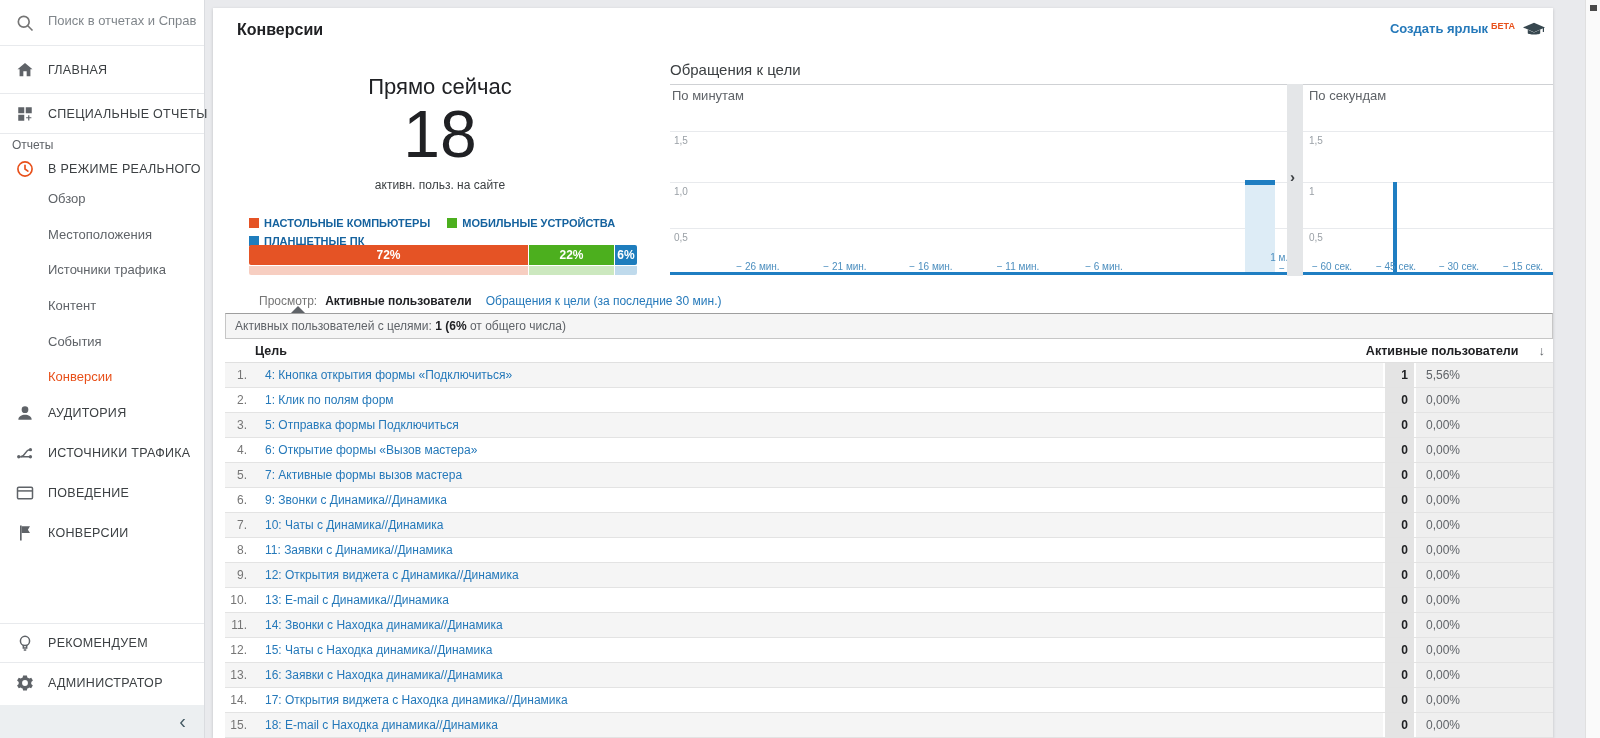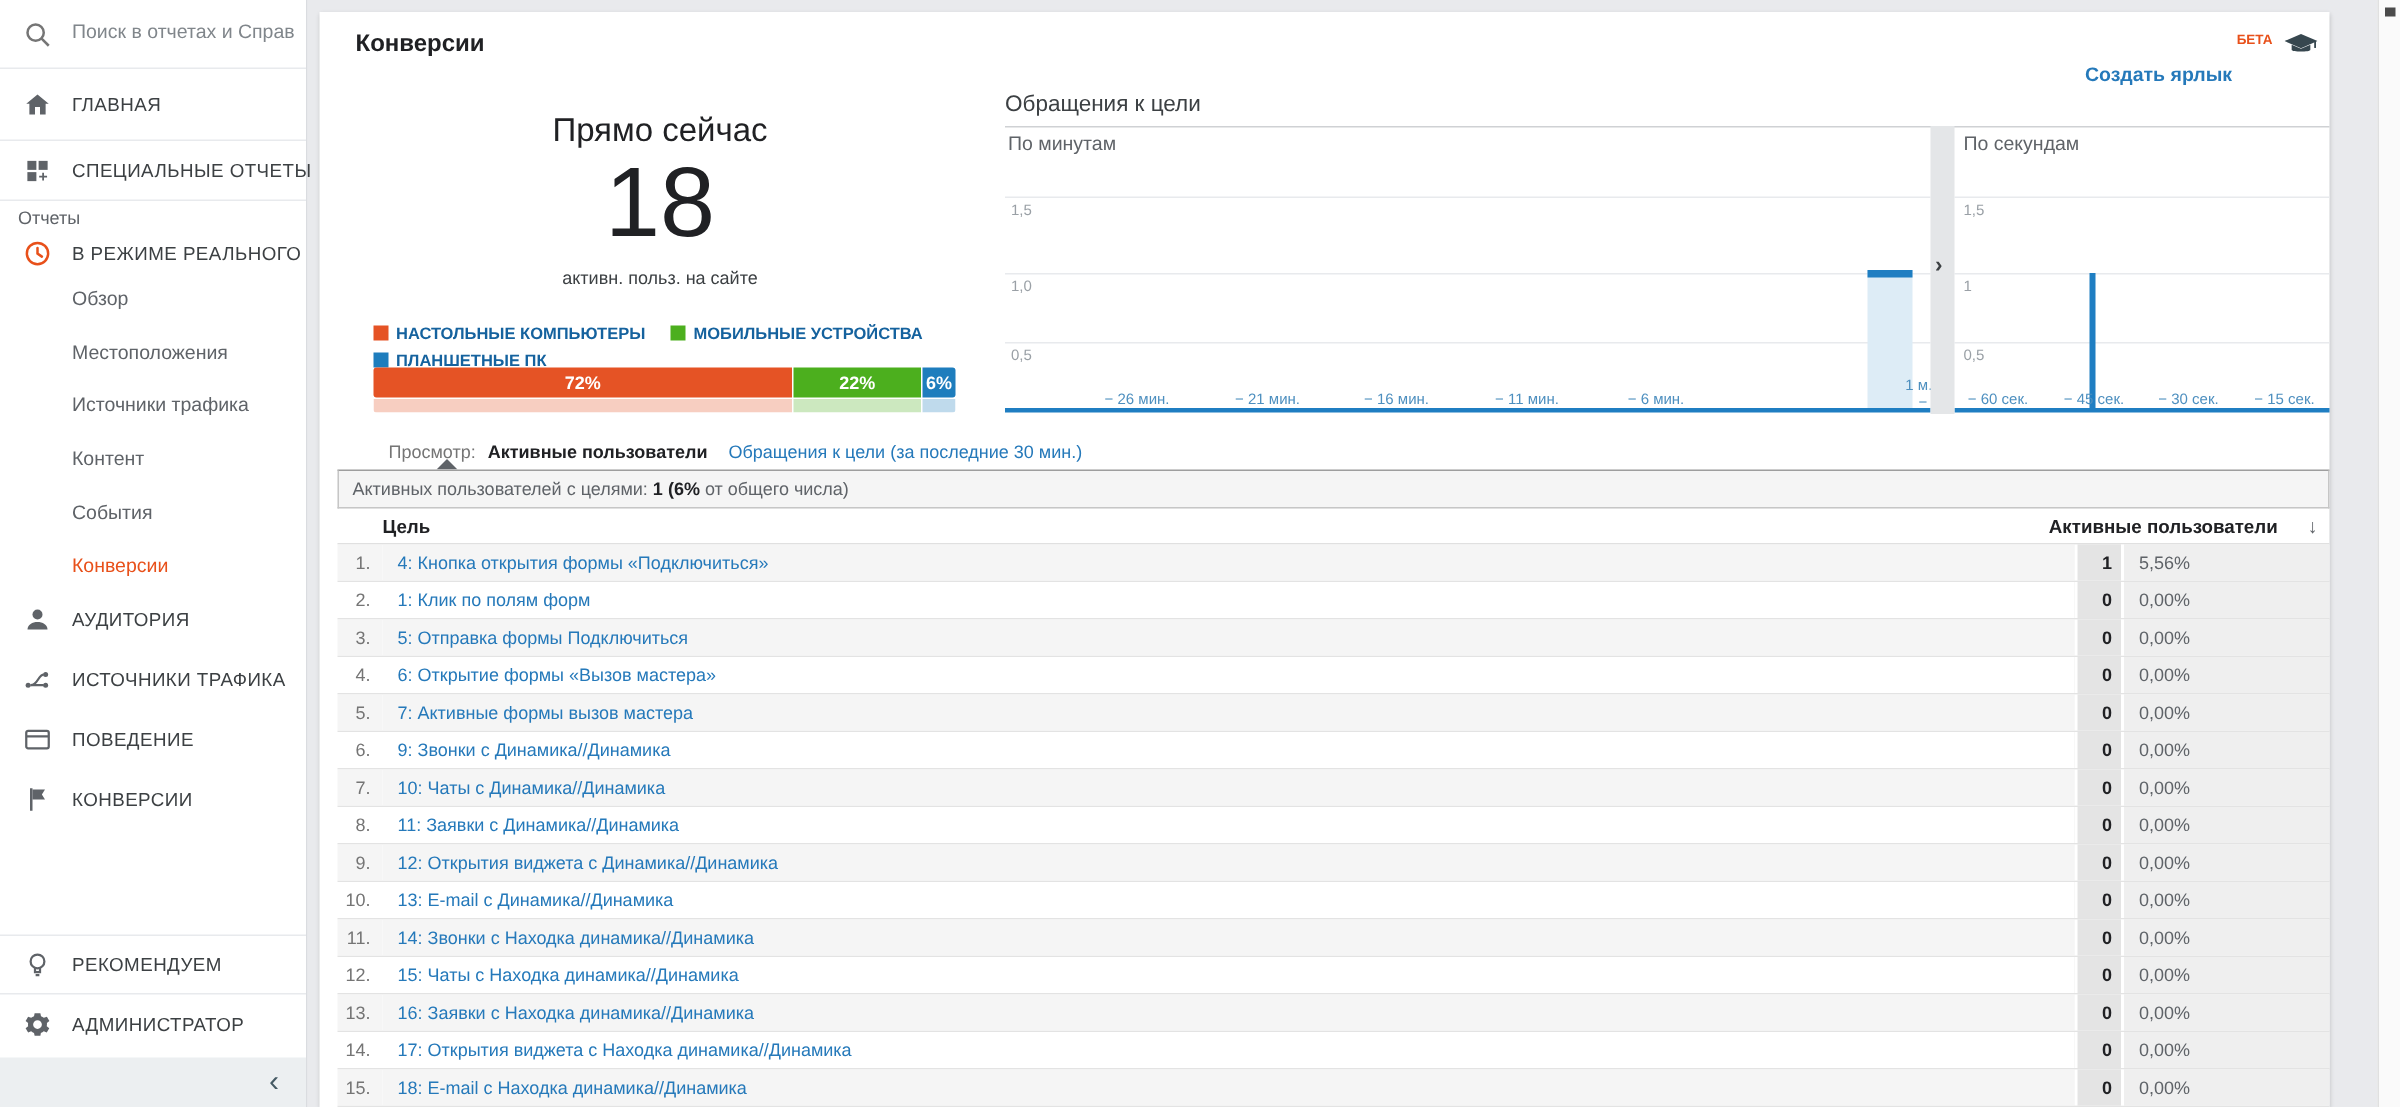--- a/index.html
+++ b/index.html
@@ -18,21 +18,21 @@
   .section-label { position:absolute; left:12px; font-size:12px; color:#5f6368; }
   .subitem { position:absolute; left:48px; font-size:13px; color:#5f6368; white-space:nowrap; cursor:pointer; }
   .subitem.active { color:#e8501a; }
   #side-footer { position:absolute; left:0; top:705px; width:204px; height:33px; background:#eceff1; }
   #collapse { position:absolute; right:18px; top:5px; font-size:20px; color:#455a64; cursor:pointer; }
 
   
   #main-card { position:absolute; left:213px; top:8px; width:1340px; height:730px; background:#fff; box-shadow:0 1px 3px rgba(0,0,0,.18); }
   #page-title { position:absolute; left:24px; top:13px; font-size:16px; font-weight:bold; color:#202124; }
   #shortcut { position:absolute; right:8px; top:13px; display:flex; align-items:flex-start; }
-  #shortcut-link { color:#2579ba; font-size:13px; font-weight:bold; cursor:pointer;margin-top:21px; }
+  #shortcut-link { color:#2579ba; font-size:13px; font-weight:bold; cursor:pointer; }
   #beta-badge { color:#e8501a; font-size:9px; font-weight:bold; margin:0 8px 0 3px; }
 
   
   #rightnow { position:absolute; left:12px; top:0; width:430px; }
   #rn-title { position:absolute; left:0; top:66px; width:430px; text-align:center; font-size:22px; color:#202124; }
   #rn-count { position:absolute; left:0; top:88px; width:430px; text-align:center; font-size:66px; color:#202124; }
   #rn-caption { position:absolute; left:0; top:170px; width:430px; text-align:center; font-size:12px; color:#3c4043; }
   #legend { position:absolute; left:24px; top:206px; width:400px; font-size:11px; font-weight:bold; color:#15629e; line-height:18px; }
   .lg-item { display:inline-block; margin-right:14px; white-space:nowrap; }
   .lg-sq { display:inline-block; width:10px; height:10px; margin-right:5px; vertical-align:-1px; }

